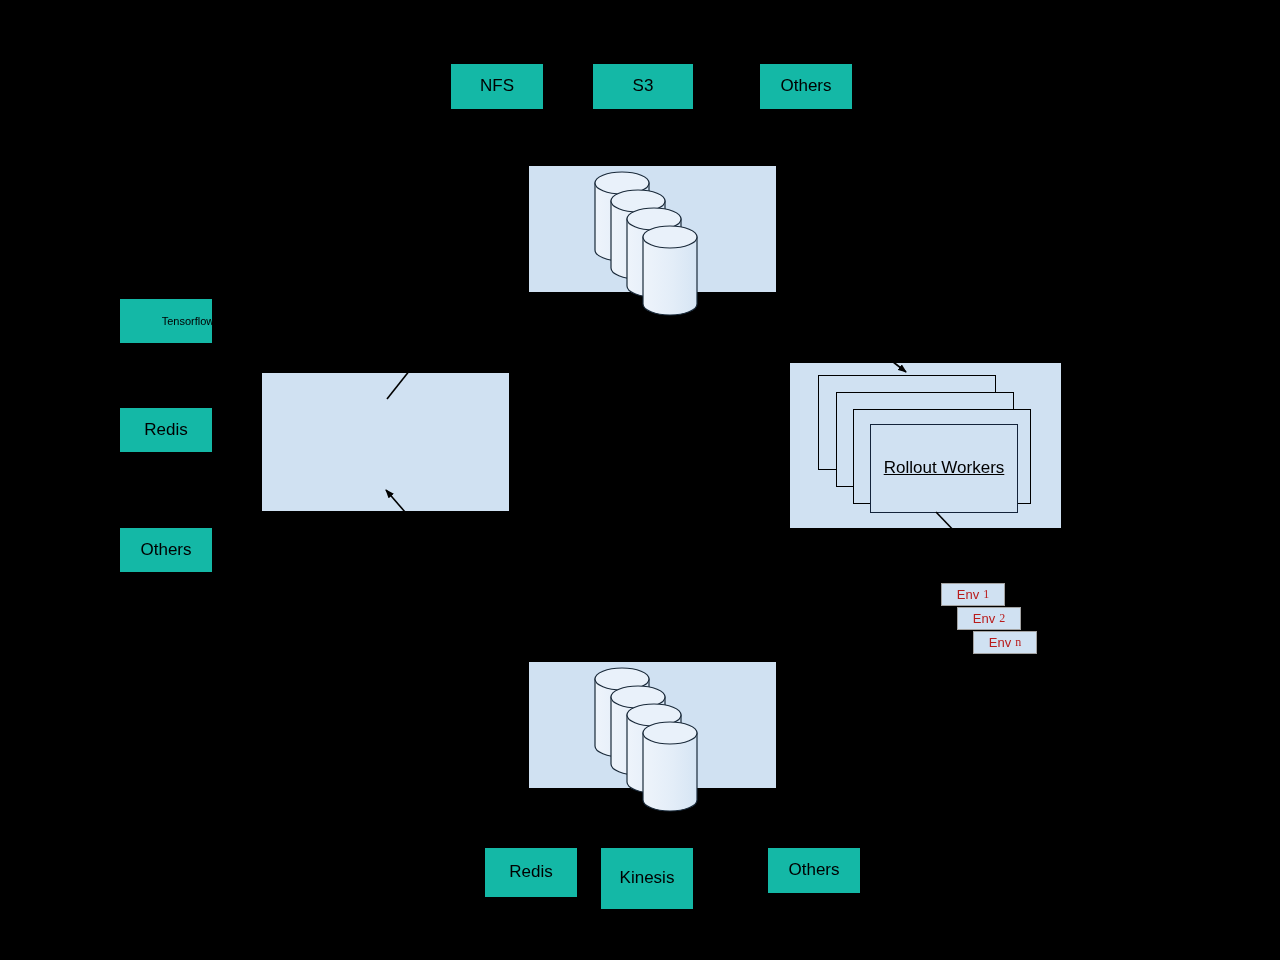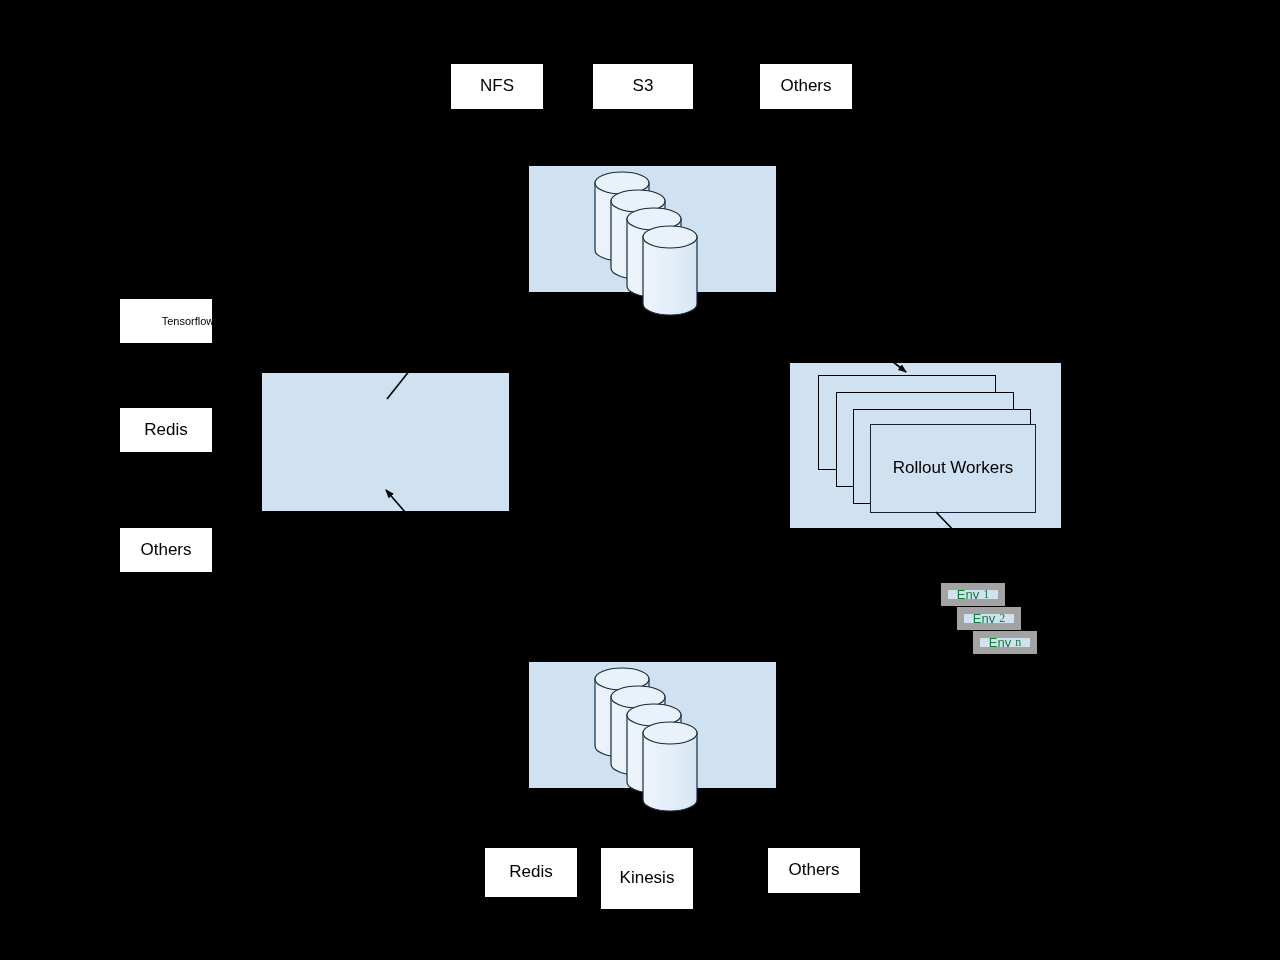--- a/index.html
+++ b/index.html
@@ -12,21 +12,21 @@
     position: relative;
     width: 1280px;
     height: 960px;
     background: #000000;
     overflow: hidden;
     font-family: "Liberation Sans", sans-serif;
   }
   .node {
     position: absolute;
     box-sizing: border-box;
-    background: #ffffff;
+    background: #14b8a6;
     color: #000000;
     display: flex;
     align-items: center;
     justify-content: center;
     text-align: center;
     line-height: 1.1;
     font-family: "Liberation Sans", sans-serif;
   }
   
   .plain { border: none; }
@@ -46,26 +46,26 @@
   }
 
   .label-lg { font-size: 17px; }
   .label-sm { font-size: 11px; padding-left: 44px; }
 
   
   .env-box {
     position: absolute;
     box-sizing: border-box;
     background: #d0e1f2;
-    border: 7px solid #a3a3a3;
+    border: 1px solid #a3a3a3;
     display: flex;
     align-items: center;
     justify-content: center;
     font-size: 13px;
-    color: #15803d;
+    color: #b91c1c;
     font-family: "Liberation Sans", sans-serif;
     white-space: nowrap;
   }
   .env-box .env-num {
     font-family: "Liberation Serif", serif;
     font-size: 12px;
     margin-left: 4px;
   }
 
   
@@ -137,21 +137,21 @@
   <div class="node plain label-lg" id="fw2" style="left: 120px; top: 528px; width: 92px; height: 44px;">
       <span>Others</span>
     </div>
 
   <div class="panel" id="trainerPanel" style="left: 262px; top: 373px; width: 247px; height: 138px;"></div>
 
   <div class="panel" id="workersPanel" style="left: 790px; top: 363px; width: 271px; height: 165px;"></div>
   <div class="stack-rect" id="wk0" style="left: 818px; top: 375px; width: 178px; height: 95px;"></div>
   <div class="stack-rect" id="wk1" style="left: 836px; top: 392px; width: 178px; height: 95px;"></div>
   <div class="stack-rect" id="wk2" style="left: 853px; top: 409px; width: 178px; height: 95px;"></div>
-  <div class="node stroked label-lg" id="wk3" style="left: 870px; top: 424px; width: 166px; height: 89px;">
+  <div class="node stroked label-lg" id="wk3" style="left: 870px; top: 424px; width: 148px; height: 89px; text-decoration: underline;">
     <span>Rollout Workers</span>
   </div>
 
   <div class="env-box" id="env0" style="left: 941px; top: 583px; width: 64px; height: 23px;">
     <span>Env</span>
       <span class="env-num">1</span>
   </div>
   <div class="env-box" id="env1" style="left: 957px; top: 607px; width: 64px; height: 23px;">
     <span>Env</span>
       <span class="env-num">2</span>

